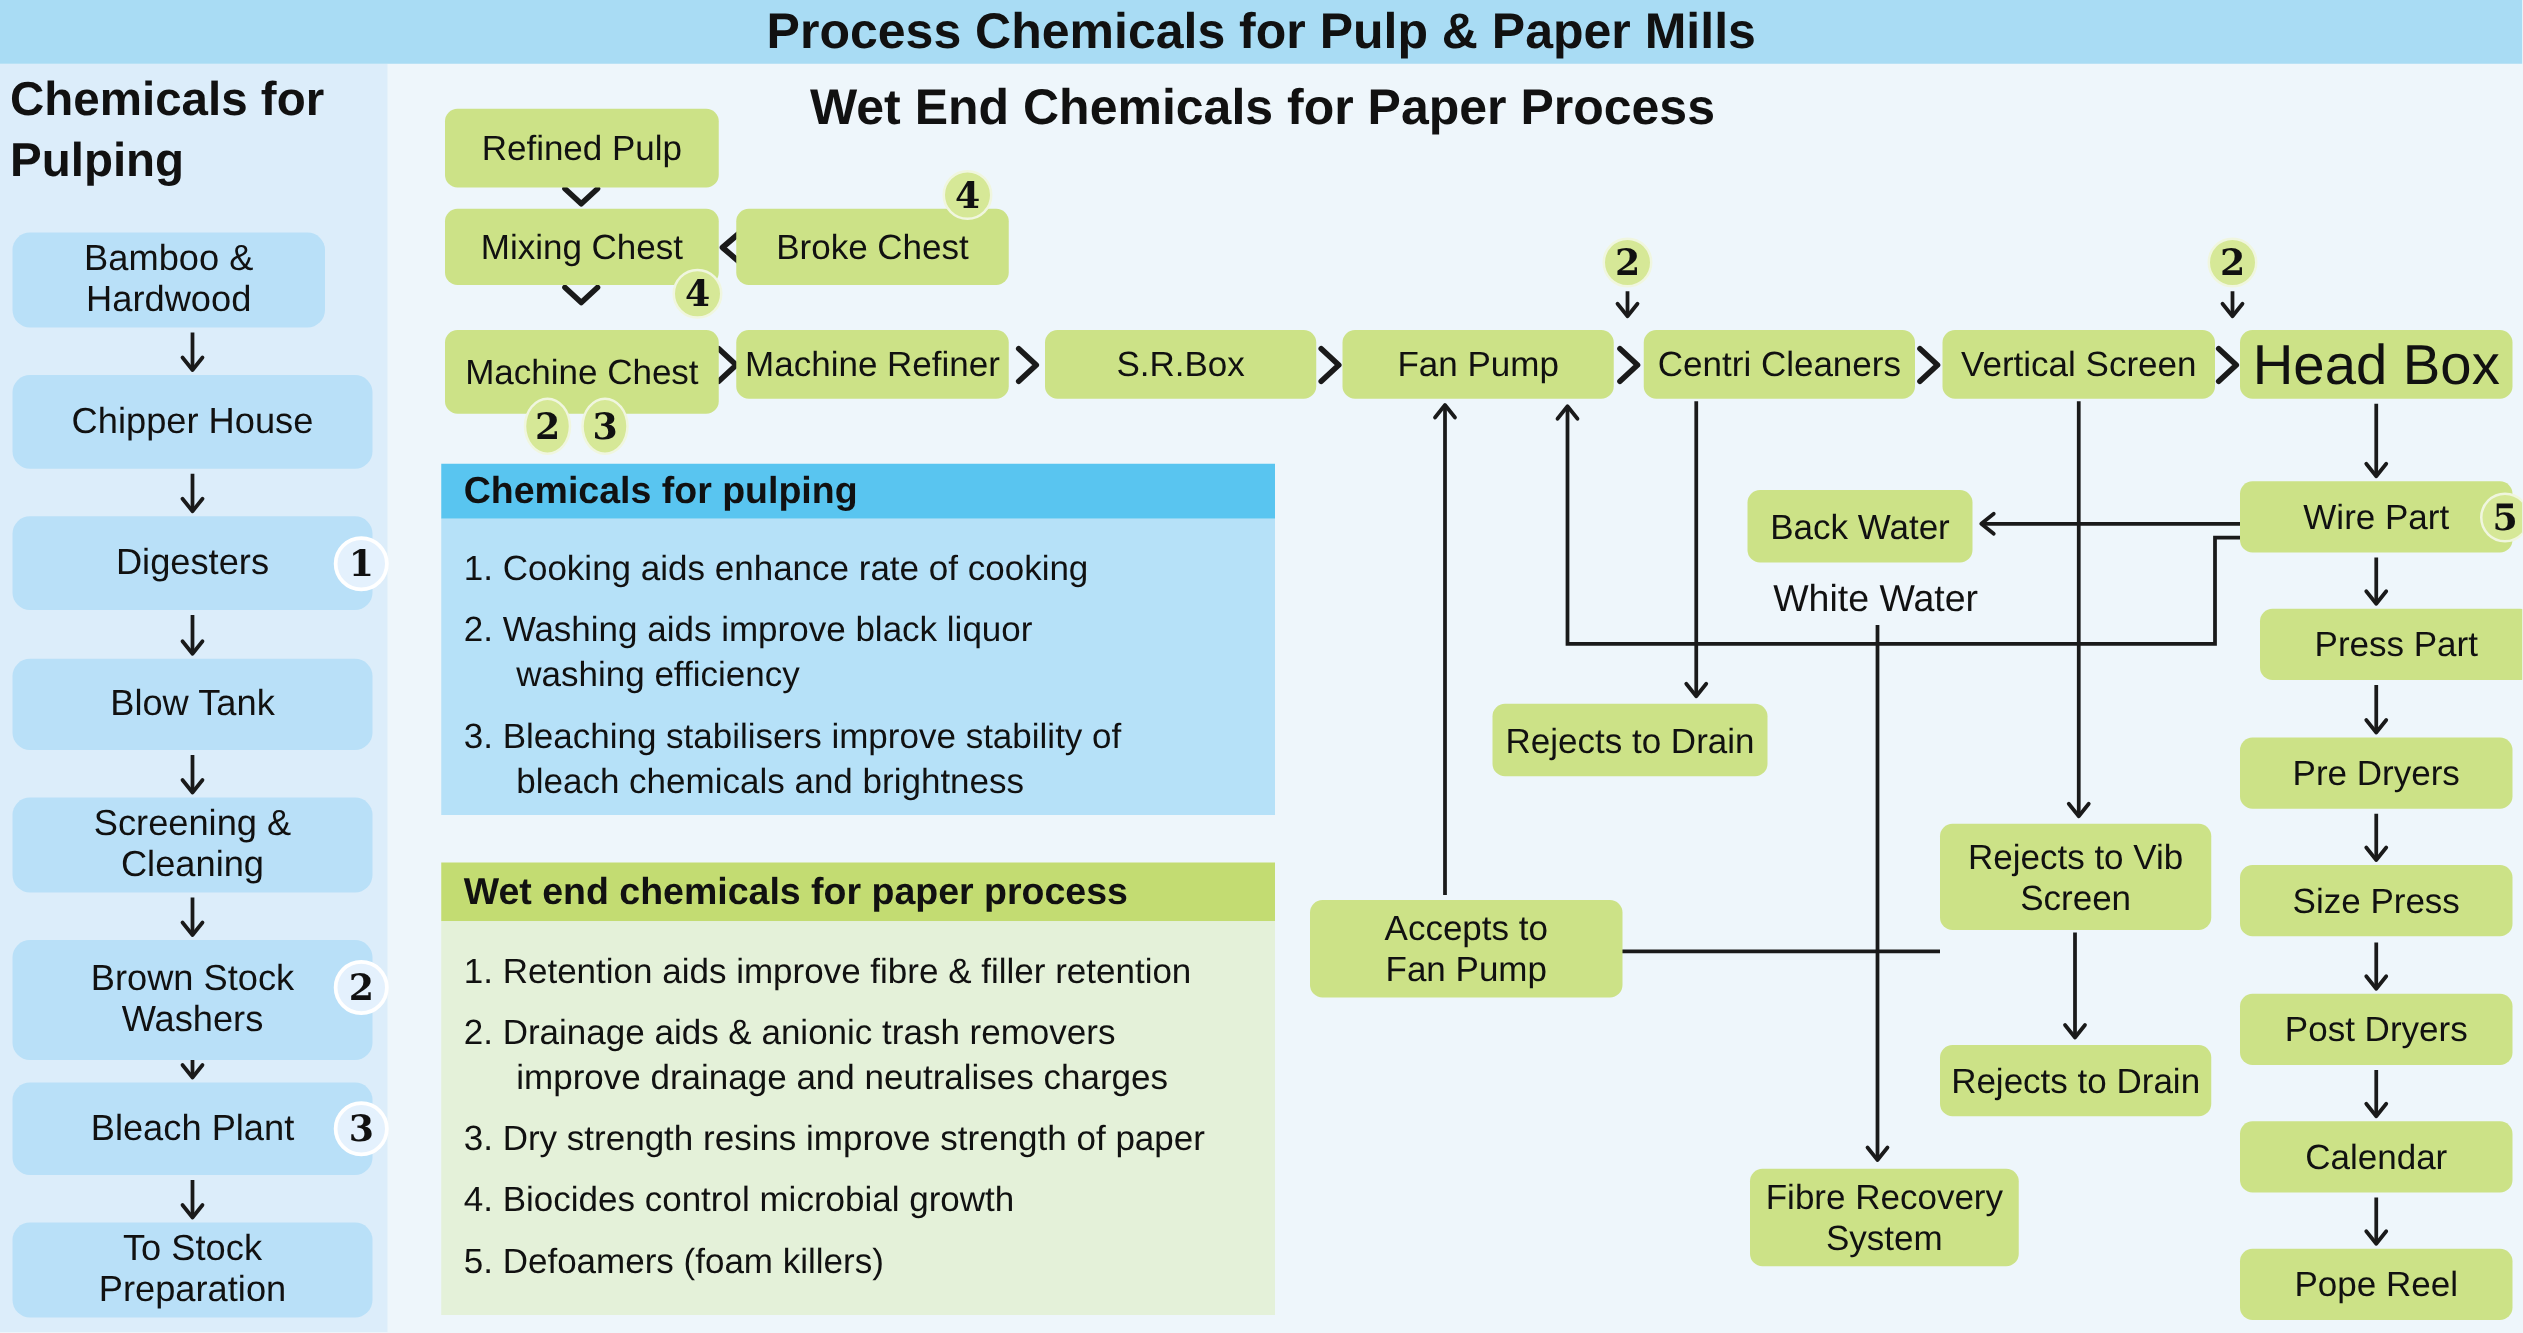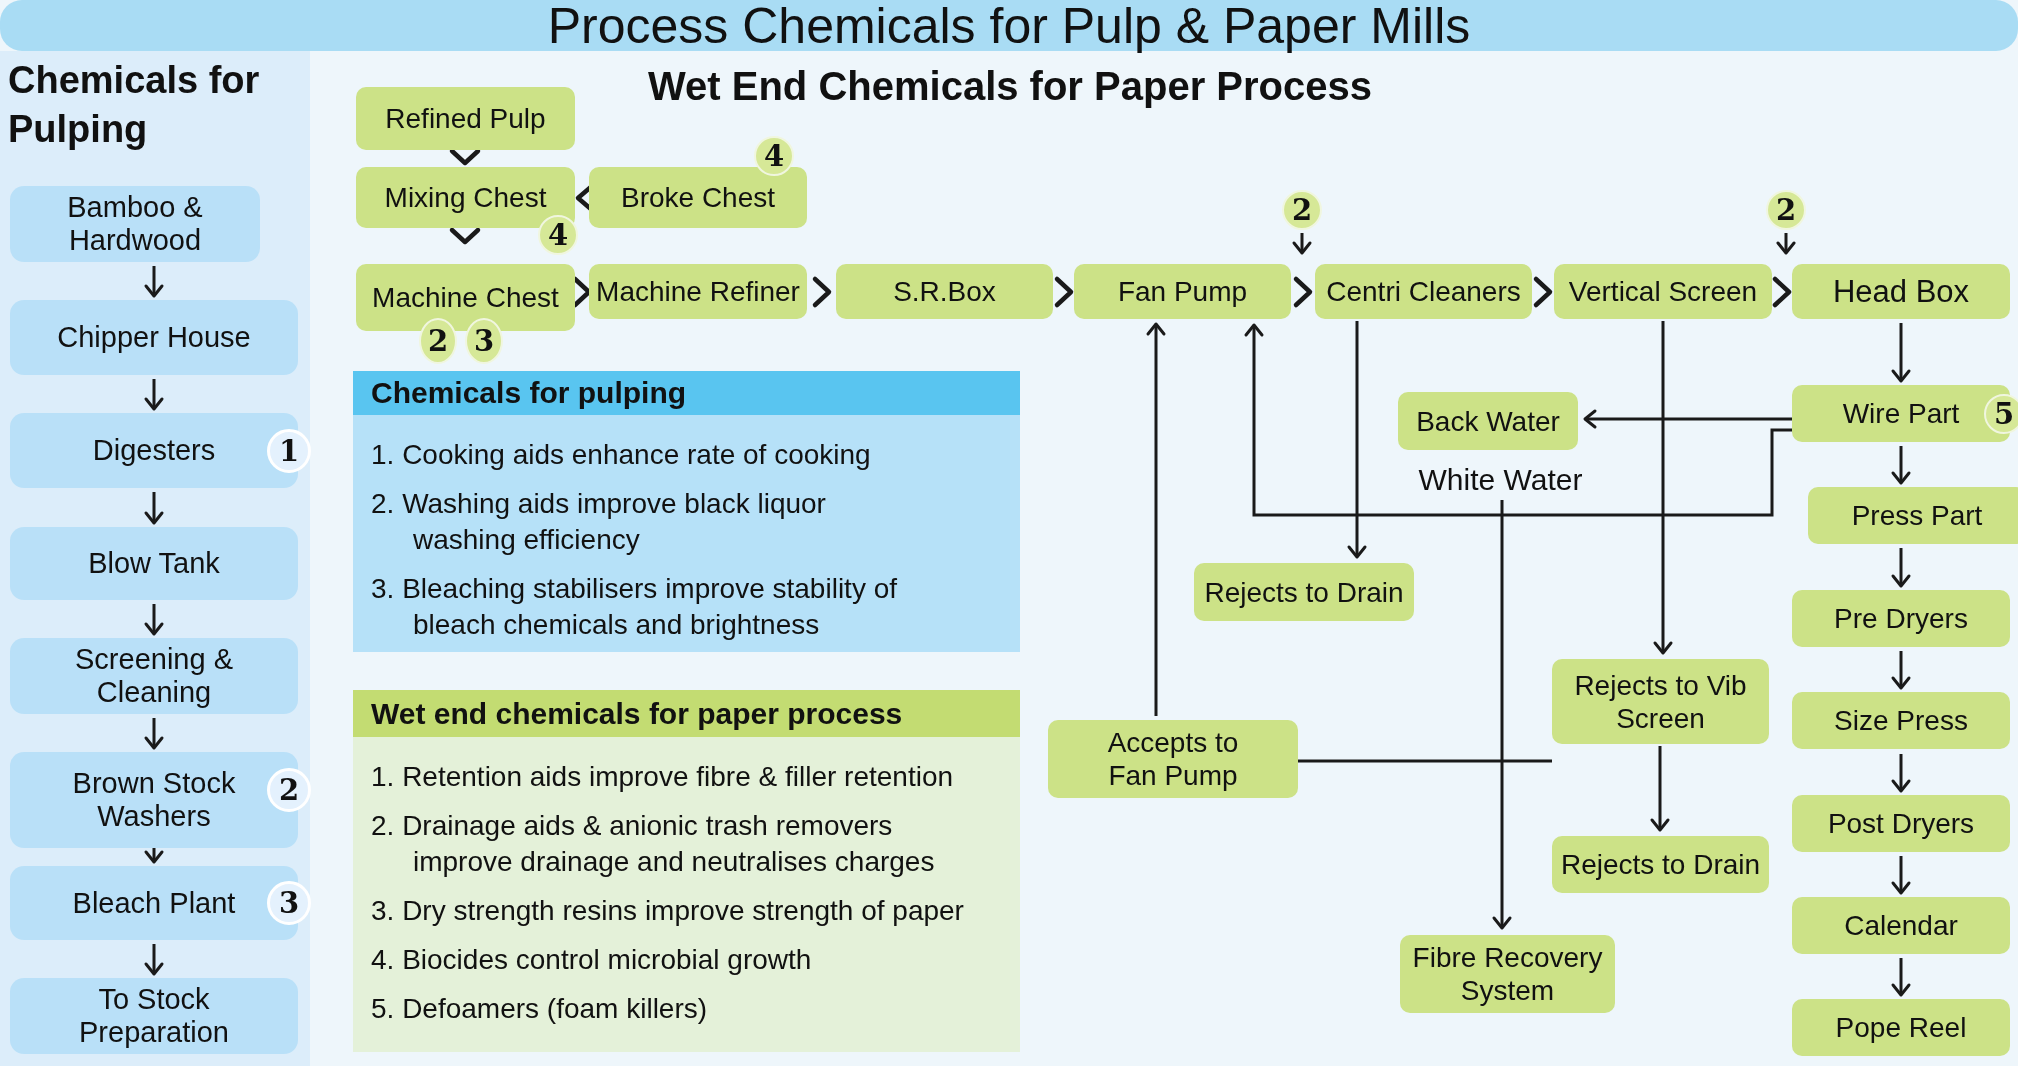--- a/index.html
+++ b/index.html
@@ -1,20 +1,20 @@
 <!DOCTYPE html>
 <html><head>
 <meta charset="utf-8">
 <style>
   html,body{margin:0;padding:0;background:#eef6fb;}
   #stage{position:relative;width:2018px;height:1066px;overflow:hidden;
          background:#eef6fb;font-family:"Liberation Sans",sans-serif;color:#111;}
   .titlebar{position:absolute;left:0;top:0;width:2018px;height:51px;background:#a9dcf4;
             display:flex;align-items:center;justify-content:center;
-            font-size:50px;font-weight:normal;border-radius:22px;}
+            font-size:40px;font-weight:bold;}
   .leftstrip{position:absolute;left:0;top:51px;width:310px;height:1015px;background:#dcedfa;}
   .wires{position:absolute;left:0;top:0;width:2018px;height:1066px;}
   .heading{position:absolute;font-weight:bold;white-space:pre-line;}
   .box{position:absolute;display:flex;align-items:center;justify-content:center;
        text-align:center;font-size:29px;line-height:33px;white-space:pre-line;box-sizing:border-box;}
   .gbox{background:#cce287;border-radius:10px;font-size:28px;}
   .bbox{background:#b9e0f8;border-radius:14px;}
   .plain{background:transparent;}
   .badge{position:absolute;display:flex;align-items:center;justify-content:center;
          font-family:"DejaVu Serif",serif;font-weight:bold;font-size:29px;color:#111;
@@ -119,21 +119,21 @@
   <div class="box gbox" style="left:589px;top:167px;width:218px;height:61px;">Broke Chest</div>
   <div class="badge badge-green" style="left:754px;top:136px;">4</div>
   <div class="badge badge-green" style="left:538px;top:215px;">4</div>
 
   <div class="box gbox" style="left:356px;top:264px;width:219px;height:67px;">Machine Chest</div>
   <div class="box gbox" style="left:589px;top:264px;width:218px;height:55px;">Machine Refiner</div>
   <div class="box gbox" style="left:836px;top:264px;width:217px;height:55px;">S.R.Box</div>
   <div class="box gbox" style="left:1074px;top:264px;width:217px;height:55px;">Fan Pump</div>
   <div class="box gbox" style="left:1315px;top:264px;width:217px;height:55px;">Centri Cleaners</div>
   <div class="box gbox" style="left:1554px;top:264px;width:218px;height:55px;">Vertical Screen</div>
-  <div class="box gbox" style="left:1792px;top:264px;width:218px;height:55px;font-size:31px;">Head Box</div>
+  <div class="box gbox" style="left:1792px;top:264px;width:218px;height:55px;font-size:45px;">Head Box</div>
   <div class="badge badge-oval" style="left:419px;top:318px;">2</div>
   <div class="badge badge-oval" style="left:465px;top:318px;">3</div>
   <div class="badge badge-green" style="left:1282px;top:190px;">2</div>
   <div class="badge badge-green" style="left:1766px;top:190px;">2</div>
 
   <div class="box gbox" style="left:1792px;top:385px;width:218px;height:57px;">Wire Part</div>
   <div class="badge badge-green" style="left:1984px;top:394px;">5</div>
   <div class="box gbox" style="left:1792px;top:487px;width:218px;height:57px;margin-left:16px;">Press Part</div>
   <div class="box gbox" style="left:1792px;top:590px;width:218px;height:57px;">Pre Dryers</div>
   <div class="box gbox" style="left:1792px;top:692px;width:218px;height:57px;">Size Press</div>

